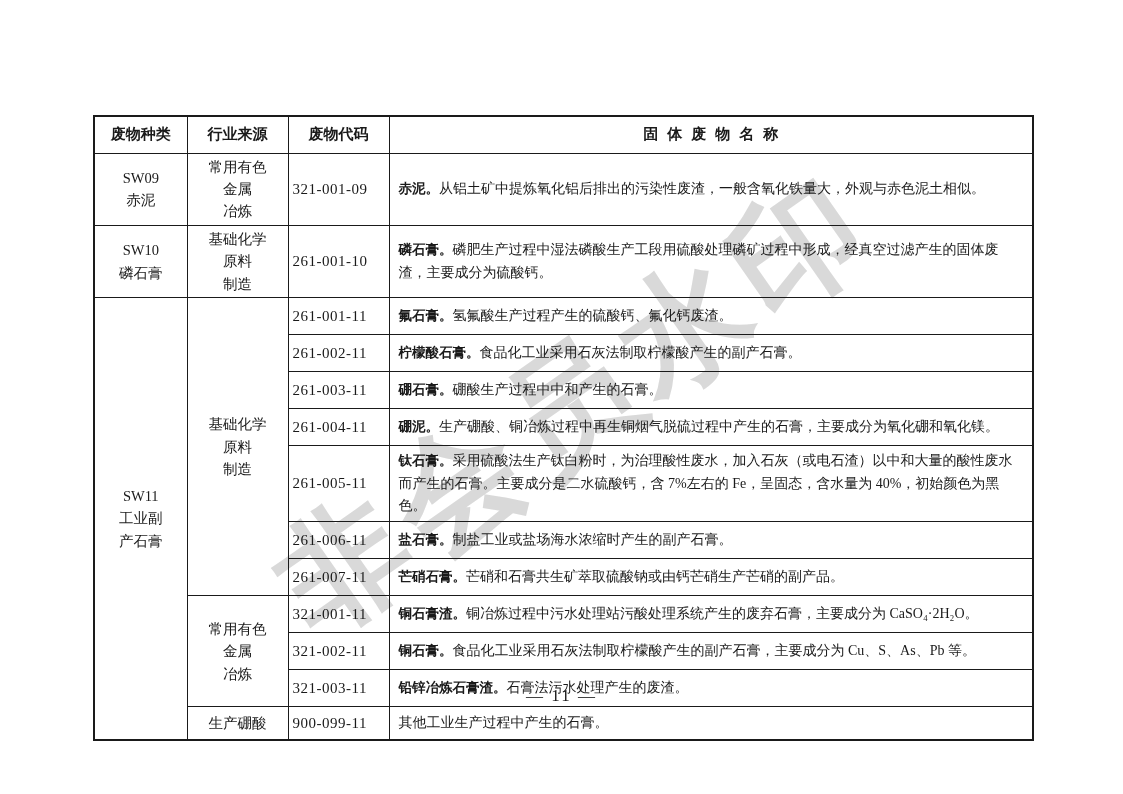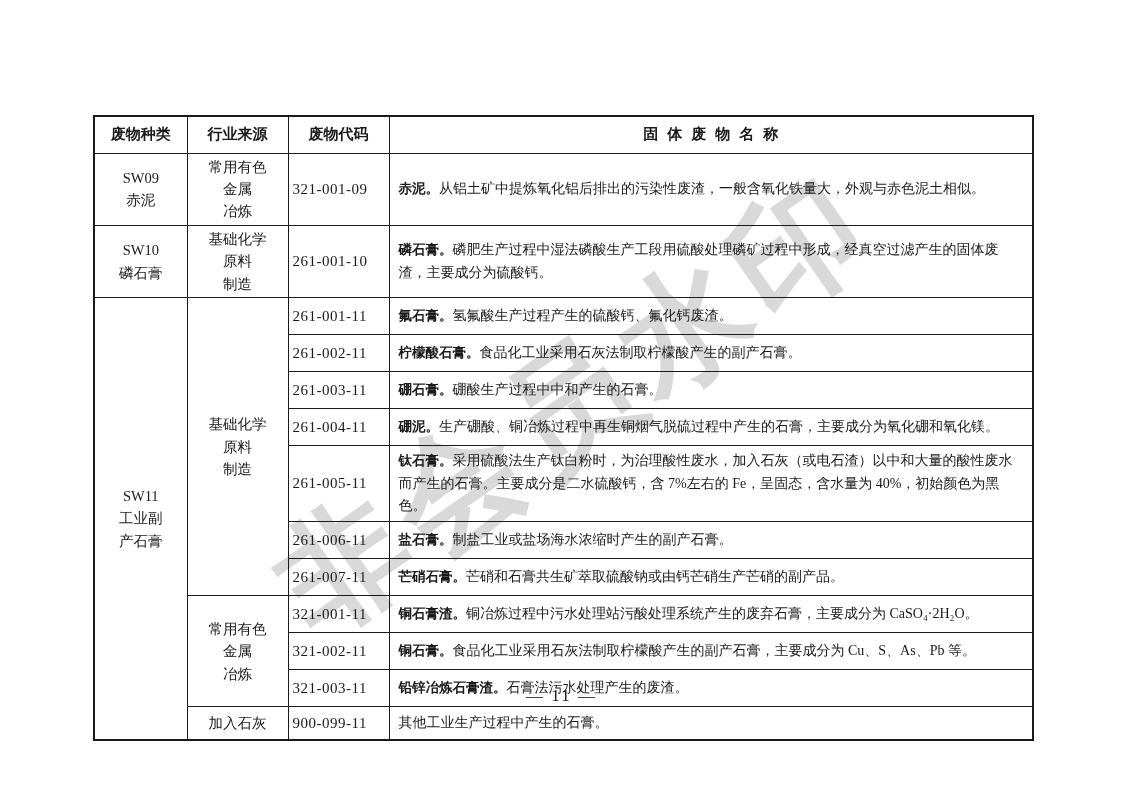--- a/index.html
+++ b/index.html
@@ -184,21 +184,21 @@
       <td class="code-cell">321-002-11</td>
       <td class="name-cell"><span class="wname">铜石膏。</span><span>食品化工业采用石灰法制取柠檬酸产生的副产石膏，主要成分为 Cu、S、As、Pb 等。</span></td>
     </tr>
 
     <tr class="h1">
       <td class="code-cell">321-003-11</td>
       <td class="name-cell"><span class="wname">铅锌冶炼石膏渣。</span><span>石膏法污水处理产生的废渣。</span></td>
     </tr>
 
     <tr class="h3">
-      <td class="source-cell">加入石灰</td>
+      <td class="source-cell">生产硼酸</td>
       <td class="code-cell">900-099-11</td>
       <td class="name-cell"><span class="wname"></span><span>其他工业生产过程中产生的石膏。</span></td>
     </tr>
   </tbody>
     </table>
 
   <div class="page-number">—  11  —</div>
 
 </div>
 

